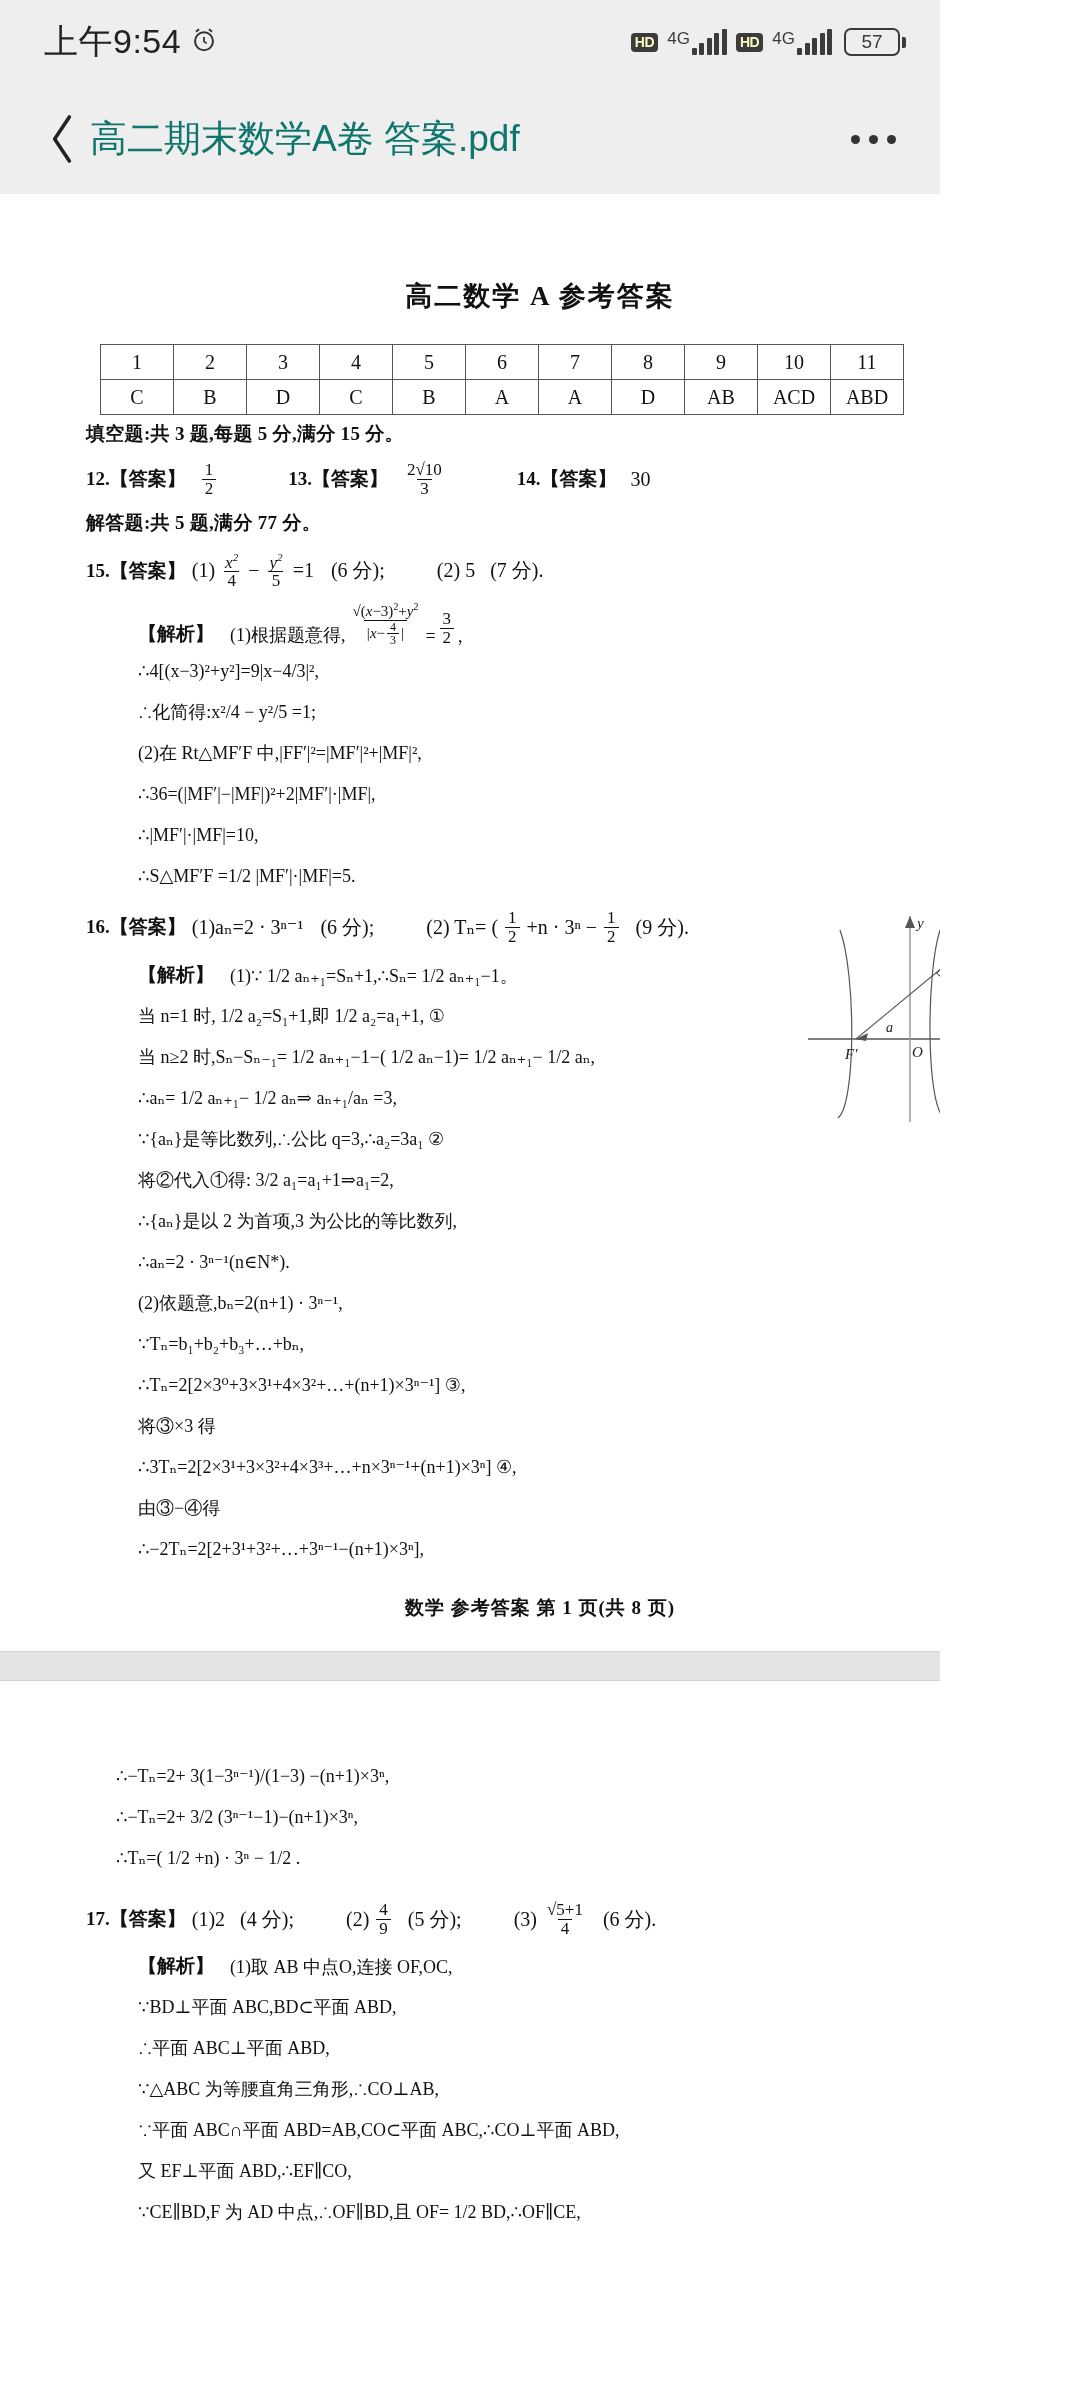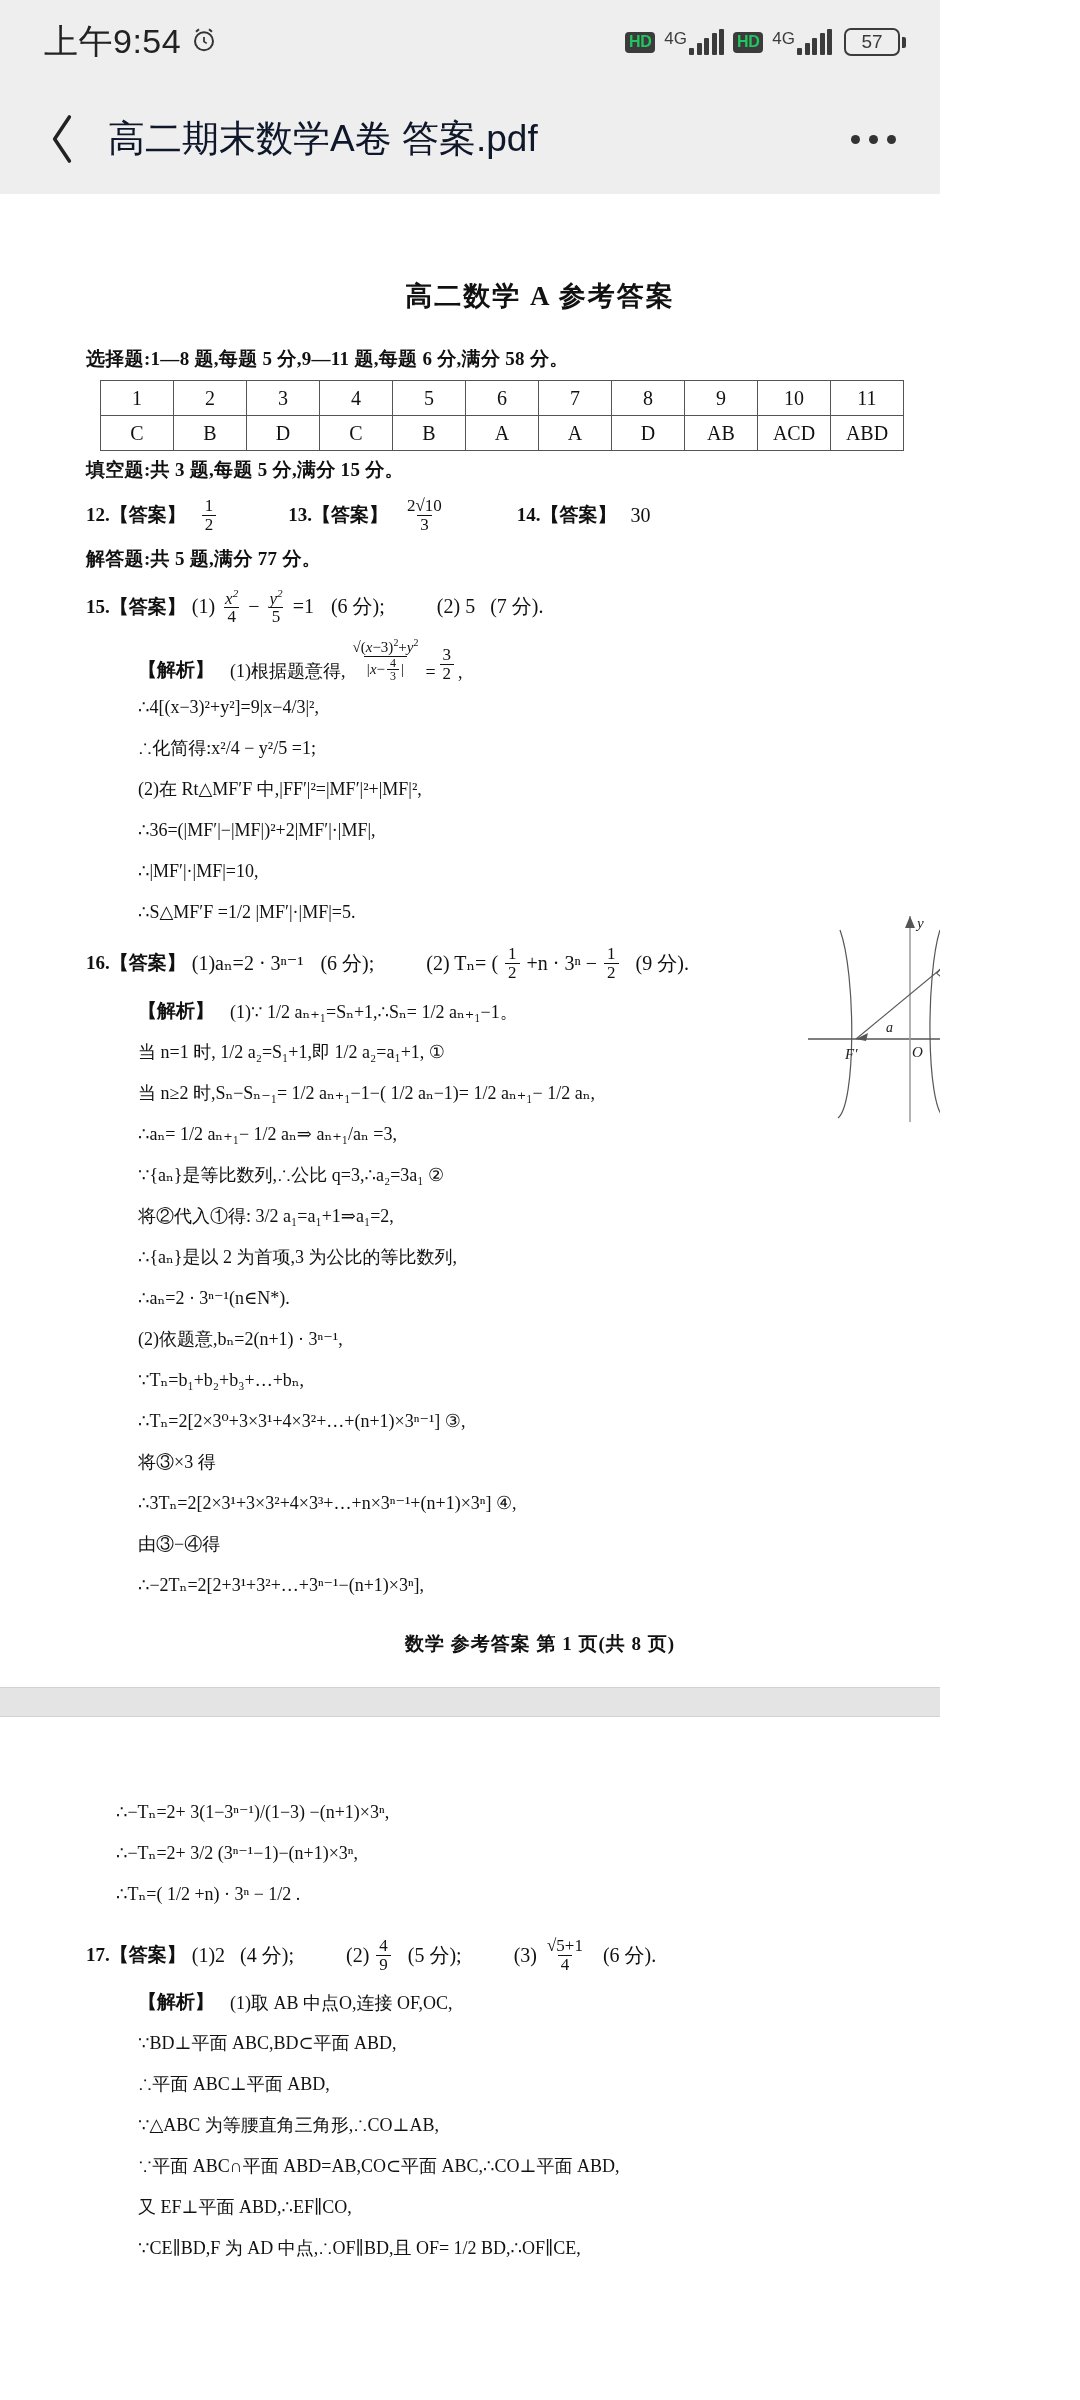--- a/index.html
+++ b/index.html
@@ -14,21 +14,21 @@
   
   .statusbar {
     height: 84px; background: #eeeeee;
     display: flex; align-items: center; justify-content: space-between;
     padding: 0 34px 0 44px;
   }
   .sb-left { display: flex; align-items: center; gap: 8px; }
   .sb-time { font-size: 34px; color: #222; letter-spacing: .5px; }
   .sb-right { display: flex; align-items: center; gap: 9px; }
   .hd-badge {
-    background: #3b3b3b; color: #22c55e; font-size: 16px; font-weight: bold;
+    background: #3b3b3b; color: #fef9c3; font-size: 14px; font-weight: bold;
     border-radius: 4px; padding: 2px 4px 3px 4px; line-height: 1;
     letter-spacing: -.4px;
   }
   .net-group { display: flex; gap: 3px; }
   .gen-label { font-size: 17px; color: #3b3b3b; align-self: flex-start; margin-right: -1px; }
   .bars { display: flex; align-items: flex-end; gap: 2.5px; height: 26px; }
   .bars i { display: block; width: 5px; background: #3b3b3b; border-radius: 1px; }
   .bars i:nth-child(1) { height: 7px; }
   .bars i:nth-child(2) { height: 12px; }
   .bars i:nth-child(3) { height: 17px; }
@@ -46,21 +46,21 @@
   .appbar {
     height: 110px; background: #eeeeee;
     display: flex; align-items: center; padding: 0 40px 0 34px;
   }
   .back-chevron {
     width: 56px; height: 56px; display: flex; align-items: center; justify-content: center;
     flex: 0 0 auto;
   }
   .back-chevron svg { display: block; }
   .doc-title {
-    flex: 1 1 auto; font-size: 37px; color: #0f172a; margin-left: 18px;
+    flex: 1 1 auto; font-size: 37px; color: #0f766e; 
     white-space: nowrap; overflow: hidden; text-overflow: ellipsis;
   }
   .more-dots { display: flex; gap: 9px; flex: 0 0 auto; padding: 12px 4px; }
   .more-dots span { width: 9px; height: 9px; border-radius: 50%; background: #333; }
 
   
   .viewer { position: relative; height: 2206px; background: #ffffff; overflow: hidden; }
   .page { position: relative; background: #fff; width: 1080px; }
   .page-gap { height: 30px; background: #e4e4e4; border-top: 1px solid #d2d2d2; border-bottom: 1px solid #d2d2d2;}
 
@@ -174,21 +174,20 @@
     </div>
   </div>
 
   <div class="viewer">
 
     <div class="page">
       <div class="pg-inner">
 
         <div class="doc-heading">高二数学 A 参考答案</div>
 
-        <div class="sec-line">选择题:1—8 题,每题 5 分,9—11 题,每题 6 分,满分 58 分。</div>
 
         <table class="ansgrid">
           <tbody>
               <tr>
             <td>1</td>
             <td>2</td>
             <td>3</td>
             <td>4</td>
             <td>5</td>
             <td>6</td>

